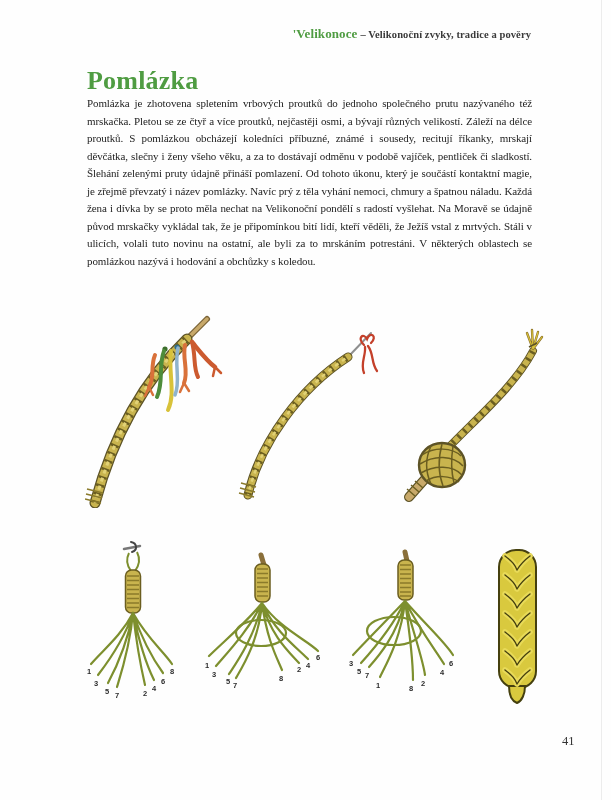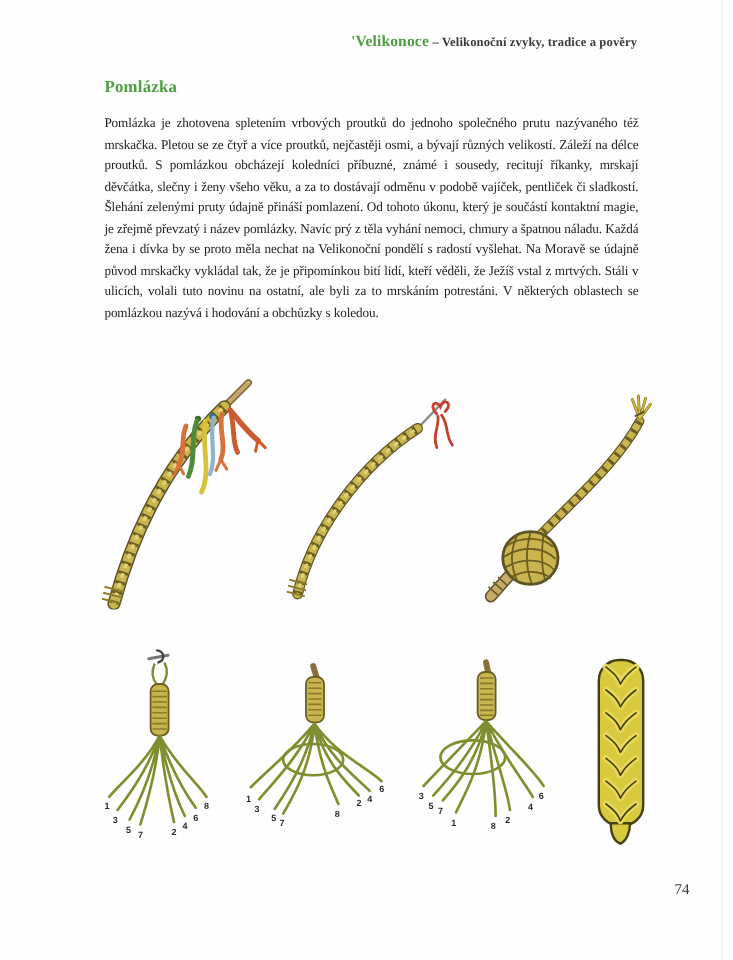--- a/index.html
+++ b/index.html
@@ -12,21 +12,21 @@
     position:absolute; top:0; bottom:0; right:9px; width:1px; background:#ececec;
   }
   .running-header {
     position:absolute; top:26px; right:80px; white-space:nowrap;
     font-size:10.5px; color:#3a3a3a; font-weight:bold; letter-spacing:0.1px;
   }
   .running-header .ornament { color:var(--accent); font-weight:bold; font-size:12.5px; }
   .running-header .section  { color:var(--accent); font-size:13px; font-weight:bold; margin-right:3px; }
   .page-title {
     position:absolute; top:66px; left:87px; margin:0;
-    font-size:14px; font-weight:bold; color:var(--accent); letter-spacing:0.2px;
+    font-size:26px; font-weight:bold; color:var(--accent); letter-spacing:0.2px;
   }
   .body-text {
     position:absolute; top:95px; left:87px; width:445px; margin:0;
     font-size:11px; line-height:17.5px; text-align:justify; color:#1d1d1d;
     letter-spacing:-0.1px;
   }
   .fig { position:absolute; }
   .fig-whips    { left:85px; top:303px; }
   .fig-diagrams { left:85px; top:540px; }
   .page-number {
@@ -173,14 +173,14 @@
         <path d="M420,35 C 428,41 430,44 432,49 M445,35 C 437,41 435,44 432,49"></path>
         <path d="M420,54 C 428,60 430,63 432,68 M445,54 C 437,60 435,63 432,68"></path>
         <path d="M420,73 C 428,79 430,82 432,87 M445,73 C 437,79 435,82 432,87"></path>
         <path d="M420,92 C 428,98 430,101 432,106 M445,92 C 437,98 435,101 432,106"></path>
         <path d="M420,111 C 428,117 430,120 432,125 M445,111 C 437,117 435,120 432,125"></path>
         <path d="M420,130 C 428,136 430,139 432,144 M445,130 C 437,136 435,139 432,144"></path>
       </g>
     </g>
   </svg>
 
-  <div class="page-number">74</div>
+  <div class="page-number">41</div>
 </div>
 
 </body></html>

